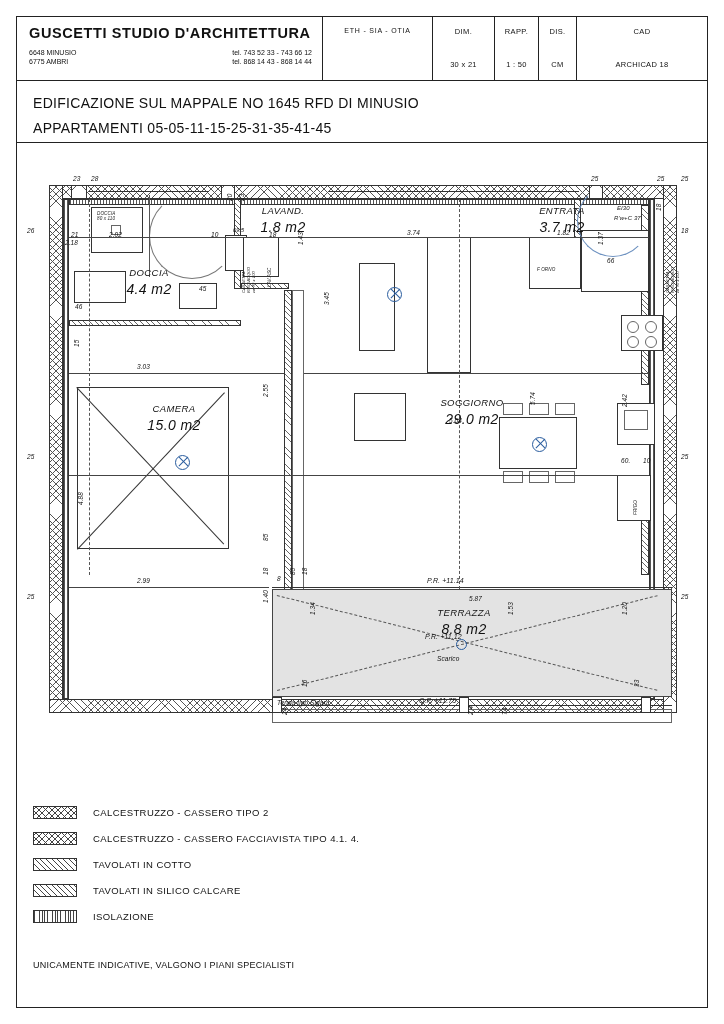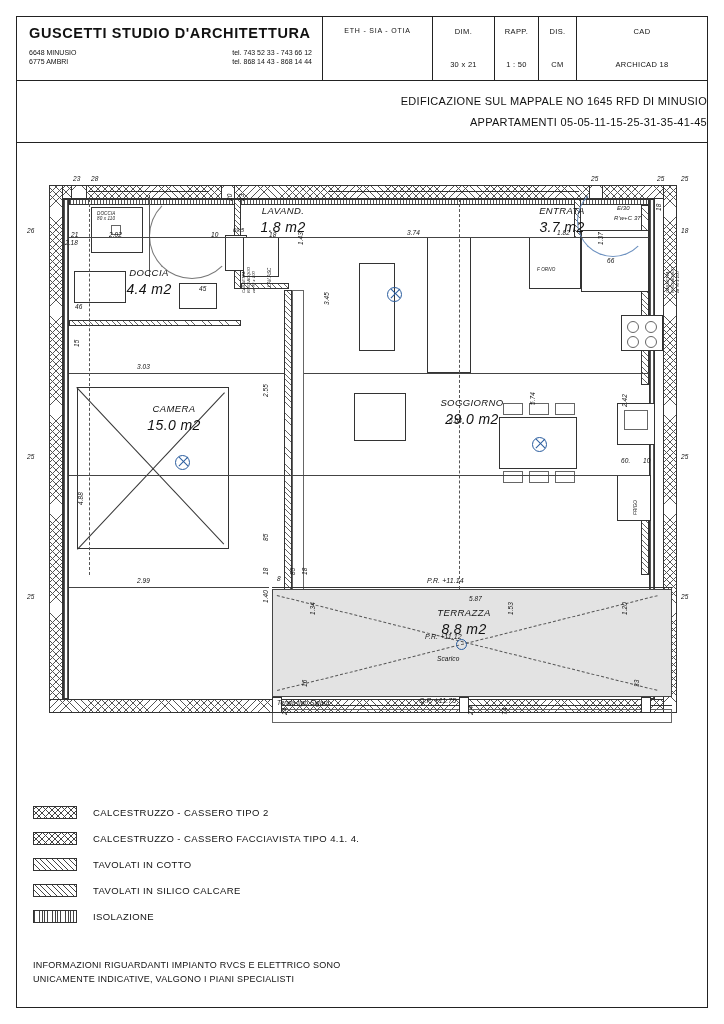--- a/index.html
+++ b/index.html
@@ -95,24 +95,23 @@
   .descblock {
     position: absolute;
     left: 0; top: 64px;
     width: 100%;
     height: 62px;
     border-bottom: 1px solid #222;
     box-sizing: border-box;
     padding: 14px 0 0 16px;
   }
   .descblock div {
-    font-size: 11px;
+    font-size: 14px;
     letter-spacing: 0.3px;
     margin-bottom: 9px;
-    text-align: right;
   }
 
   
   .planarea {
     position: absolute;
     left: 0; top: 126px;
     width: 692px;
     height: 640px;
     font-style: italic;
   }
@@ -545,17 +544,16 @@
       <div class="swatch sw-silico"></div>
       <div class="legtext">TAVOLATI  IN  SILICO  CALCARE</div>
     </div>
     <div class="legrow">
       <div class="swatch sw-isolazione"></div>
       <div class="legtext">ISOLAZIONE</div>
     </div>
   </div>
 
   <div class="notes">
-    <div>INFORMAZIONI RIGUARDANTI IMPIANTO RVCS E ELETTRICO SONO</div>
     <div>UNICAMENTE INDICATIVE, VALGONO I PIANI SPECIALISTI</div>
   </div>
 
 </div>
 
 </body></html>

